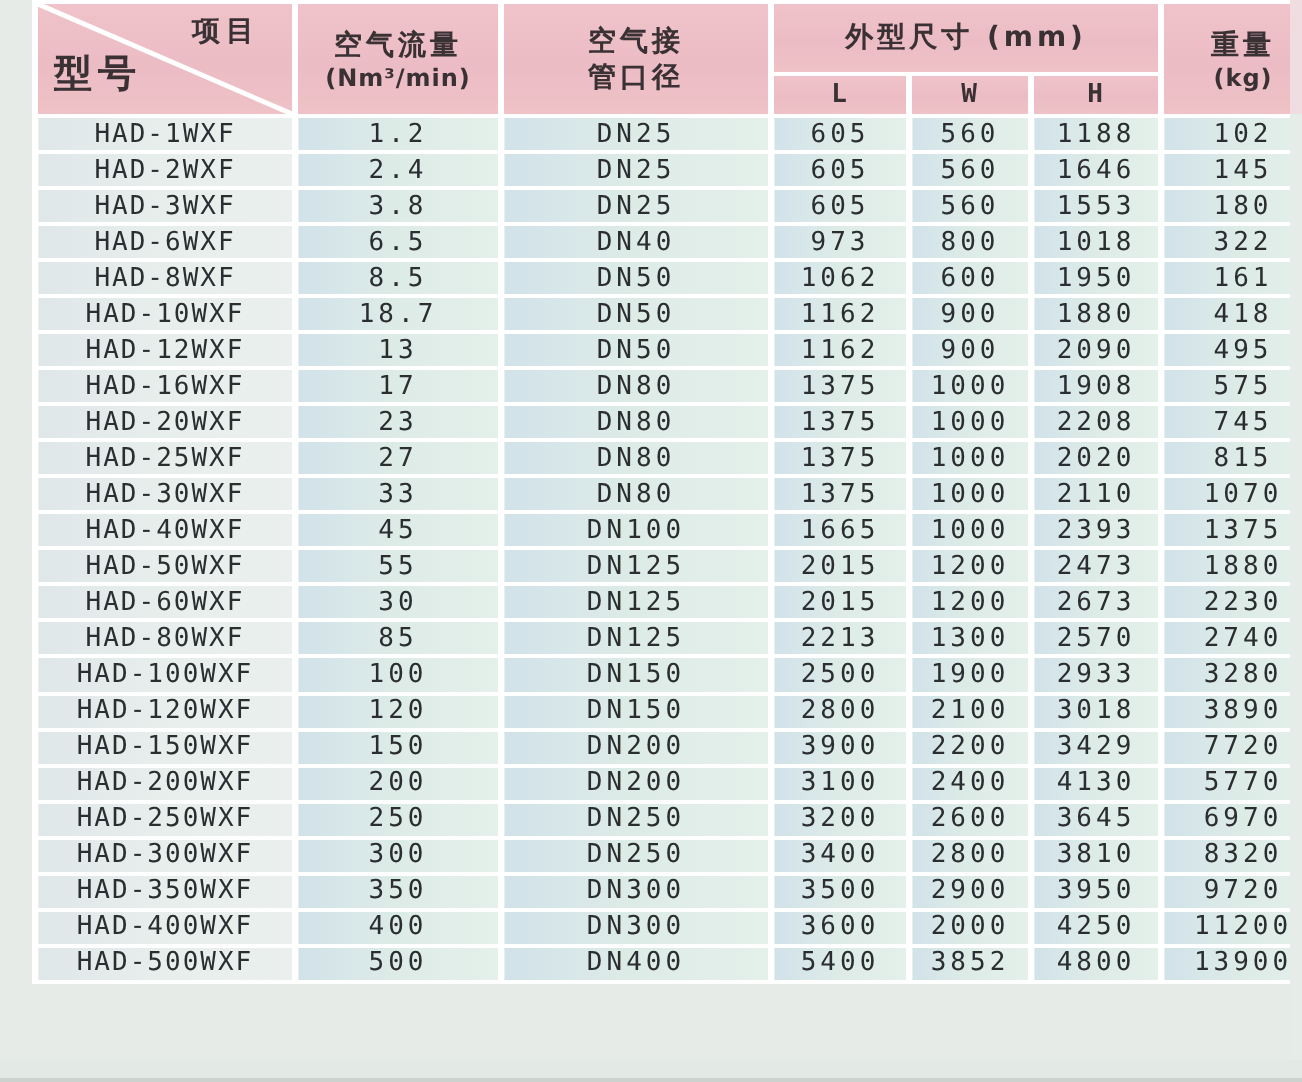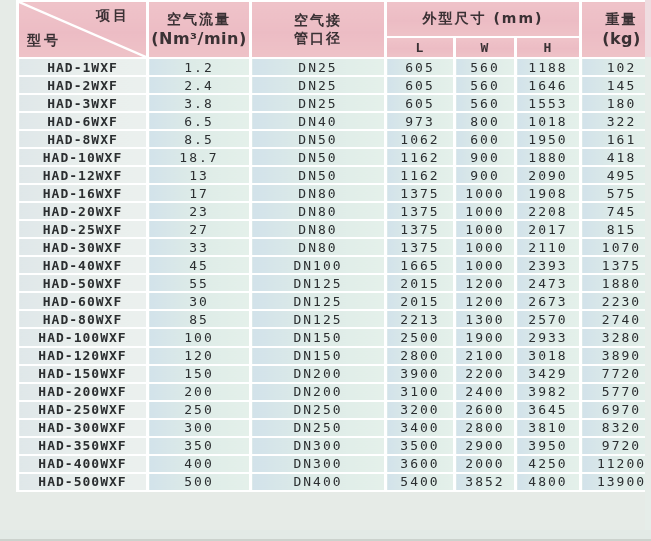--- a/index.html
+++ b/index.html
@@ -30,39 +30,38 @@
     overflow: hidden;
     white-space: nowrap;
   }
   thead th {
     background: linear-gradient(180deg, #efc3c9 0%, #ecbcc4 55%, #eec2c7 100%);
     color: #3a3134;
     font-size: 14px;
     font-weight: 600;
     letter-spacing: 2px;
   }
-  thead .unit { font-size: 16px; font-weight: 600; letter-spacing: 0.5px; }
+  thead .unit { font-size: 12px; font-weight: 600; letter-spacing: 0.5px; }
   thead .lwh { font-size: 13px; letter-spacing: 1px; font-family: "DejaVu Sans Mono", monospace; }
   tbody td {
     background: linear-gradient(90deg, #d2e2ea 0%, #ddebe7 45%, #e4f0ea 100%);
     color: #2b2e30;
     font-family: "DejaVu Sans Mono", monospace;
     font-size: 13px;
     letter-spacing: 2px;
   }
   tbody td.model-cell {
     background: linear-gradient(90deg, #dfe7e9 0%, #e8eeec 50%, #ebf0ee 100%);
     letter-spacing: 1px;
-    font-weight: bold;
   }
   
   th.corner { position: relative; }
   .corner-svg { position: absolute; left: 0; top: 0; width: 100%; height: 100%; }
   .corner-top { position: absolute; top: 5px; right: 16px; font-size: 14px; letter-spacing: 3px; }
-  .corner-bottom { position: absolute; bottom: 7px; left: 8px; font-size: 14px; letter-spacing: 3px; }
+  .corner-bottom { position: absolute; bottom: 7px; left: 8px; font-size: 19px; letter-spacing: 3px; }
   
   .right-margin {
     position: absolute; right: 0; top: 0; width: 6px; height: 541px;
     background: linear-gradient(180deg, #efdde1 0 57px, #e6ede9 57px 100%);
   }
   .bottom-margin {
     position: absolute; left: 0; bottom: 0; width: 651px; height: 11px;
     background: #e3eae6;
     border-bottom: 2px solid #ccd2cd;
     box-sizing: border-box;
@@ -193,21 +192,21 @@
       <td>1000</td>
       <td>2208</td>
       <td>745</td>
     </tr>
         <tr>
       <td class="model-cell">HAD-25WXF</td>
       <td>27</td>
       <td>DN80</td>
       <td>1375</td>
       <td>1000</td>
-      <td>2017</td>
+      <td>2020</td>
       <td>815</td>
     </tr>
         <tr>
       <td class="model-cell">HAD-30WXF</td>
       <td>33</td>
       <td>DN80</td>
       <td>1375</td>
       <td>1000</td>
       <td>2110</td>
       <td>1070</td>
@@ -274,21 +273,21 @@
       <td>2200</td>
       <td>3429</td>
       <td>7720</td>
     </tr>
         <tr>
       <td class="model-cell">HAD-200WXF</td>
       <td>200</td>
       <td>DN200</td>
       <td>3100</td>
       <td>2400</td>
-      <td>3982</td>
+      <td>4130</td>
       <td>5770</td>
     </tr>
         <tr>
       <td class="model-cell">HAD-250WXF</td>
       <td>250</td>
       <td>DN250</td>
       <td>3200</td>
       <td>2600</td>
       <td>3645</td>
       <td>6970</td>

